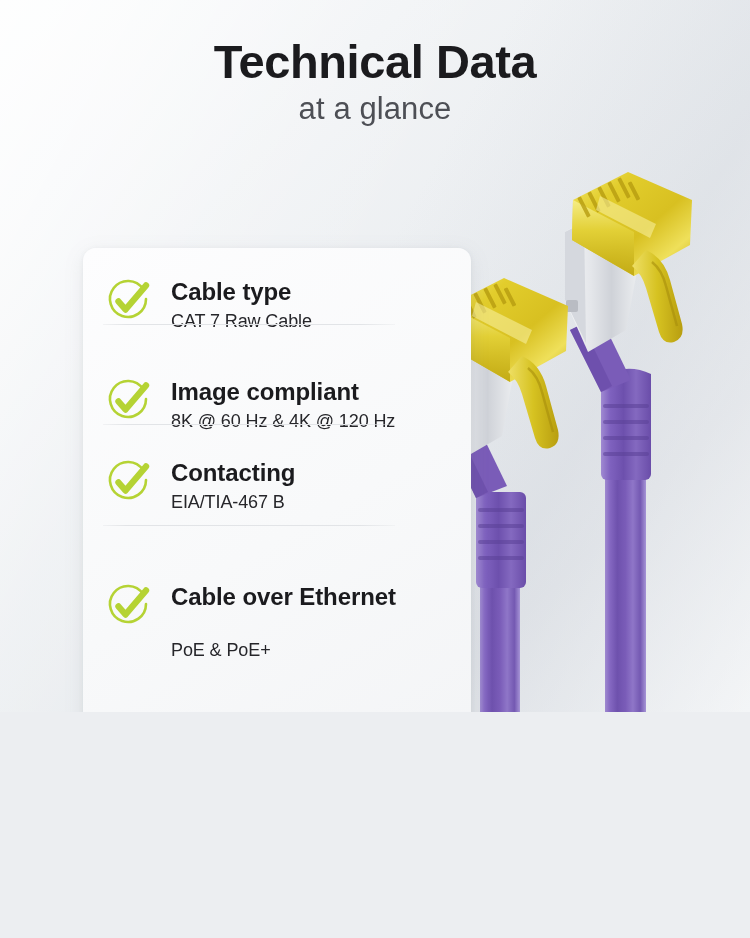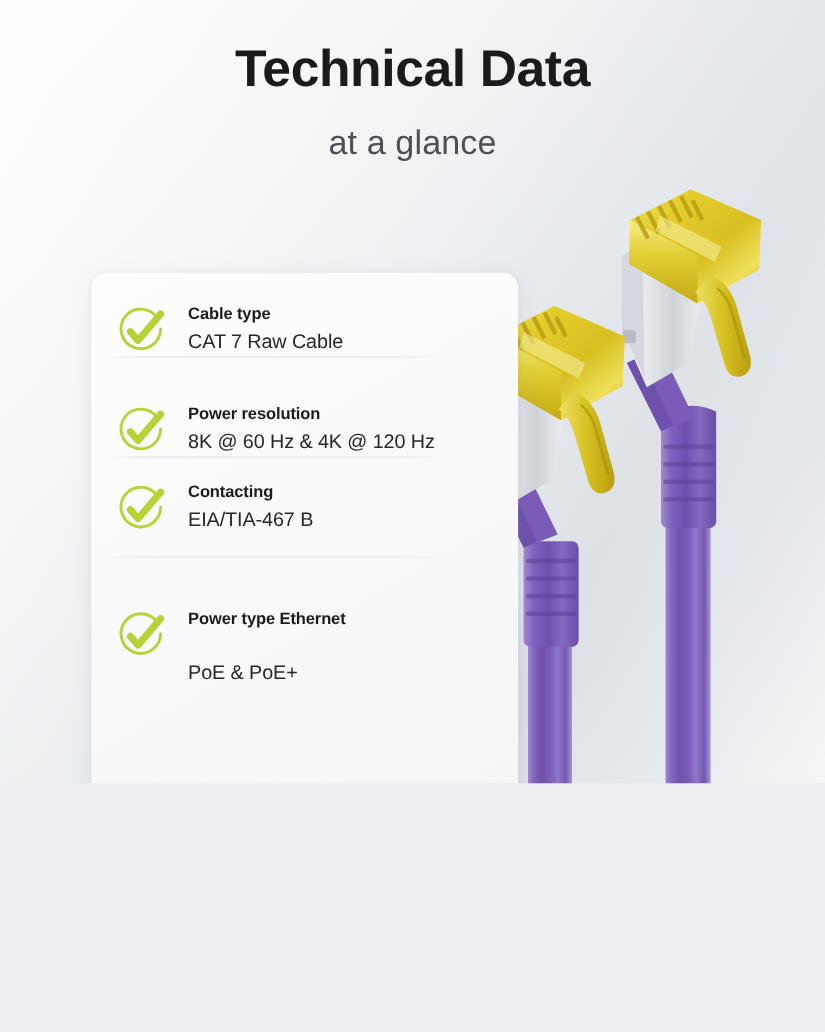--- a/index.html
+++ b/index.html
@@ -50,21 +50,21 @@
     z-index: 6;
   }
   #title {
     font-size: 47px;
     font-weight: 700;
     color: #1b1b1e;
     letter-spacing: -0.4px;
     line-height: 1.12;
   }
   #subtitle {
-    margin-top: 23px;
+    margin-top: 2px;
     font-size: 31px;
     font-weight: 400;
     color: #4d4f55;
     letter-spacing: 0.1px;
     line-height: 1.15;
   }
 
   
   #spec-card {
     position: absolute;
@@ -93,21 +93,21 @@
     width: 46px;
     height: 46px;
     margin-right: 20px;
     margin-top: 2px;
   }
   .spec-icon svg { display: block; width: 46px; height: 46px; }
 
   .spec-text { padding-top: 1px; }
 
   .spec-label {
-    font-size: 15px;
+    font-size: 24px;
     font-weight: 700;
     color: #1b1b1e;
     letter-spacing: -0.1px;
     line-height: 1.25;
   }
   .spec-value {
     margin-top: 3px;
     font-size: 18px;
     font-weight: 400;
     color: #26262a;
@@ -298,21 +298,21 @@
     </div>
 
     <div class="spec-row" style="padding-top:43px;">
       <span class="spec-icon">
         <svg viewBox="0 0 46 46" xmlns="http://www.w3.org/2000/svg">
           <path d="M38 11 A18 18 0 1 0 41 21" fill="none" stroke="#b5d334" stroke-width="2.6" stroke-linecap="round"></path>
           <path d="M13.5 23.5 L 20.5 31.5 L 41 7.5" fill="none" stroke="#b5d334" stroke-width="6.4" stroke-linecap="round" stroke-linejoin="round"></path>
         </svg>
       </span>
       <span class="spec-text">
-        <span class="spec-label" style="display:block;">Power resolution</span>
+        <span class="spec-label" style="display:block;">Image compliant</span>
         <span class="spec-value" style="display:block;white-space:pre-line;">8K @ 60 Hz &amp; 4K @ 120 Hz</span>
       </span>
       <span class="spec-divider" style="top:91px;"></span>
     </div>
 
     <div class="spec-row" style="padding-top:23px;">
       <span class="spec-icon">
         <svg viewBox="0 0 46 46" xmlns="http://www.w3.org/2000/svg">
           <path d="M38 11 A18 18 0 1 0 41 21" fill="none" stroke="#b5d334" stroke-width="2.6" stroke-linecap="round"></path>
           <path d="M13.5 23.5 L 20.5 31.5 L 41 7.5" fill="none" stroke="#b5d334" stroke-width="6.4" stroke-linecap="round" stroke-linejoin="round"></path>
@@ -327,21 +327,21 @@
 
 
     <div class="spec-row" style="padding-top:67px;">
       <span class="spec-icon">
         <svg viewBox="0 0 46 46" xmlns="http://www.w3.org/2000/svg">
           <path d="M38 11 A18 18 0 1 0 41 21" fill="none" stroke="#b5d334" stroke-width="2.6" stroke-linecap="round"></path>
           <path d="M13.5 23.5 L 20.5 31.5 L 41 7.5" fill="none" stroke="#b5d334" stroke-width="6.4" stroke-linecap="round" stroke-linejoin="round"></path>
         </svg>
       </span>
       <span class="spec-text">
-        <span class="spec-label" style="display:block;">Power type Ethernet</span>
+        <span class="spec-label" style="display:block;">Cable over Ethernet</span>
         <span class="spec-value" style="display:block;white-space:pre-line;margin-top:27px;">PoE &amp; PoE+</span>
       </span>
     </div>
   </div>
 
   <div id="logo">
     <svg viewBox="0 0 180 52" xmlns="http://www.w3.org/2000/svg">
 
       <g>
         <path d="M60 6

